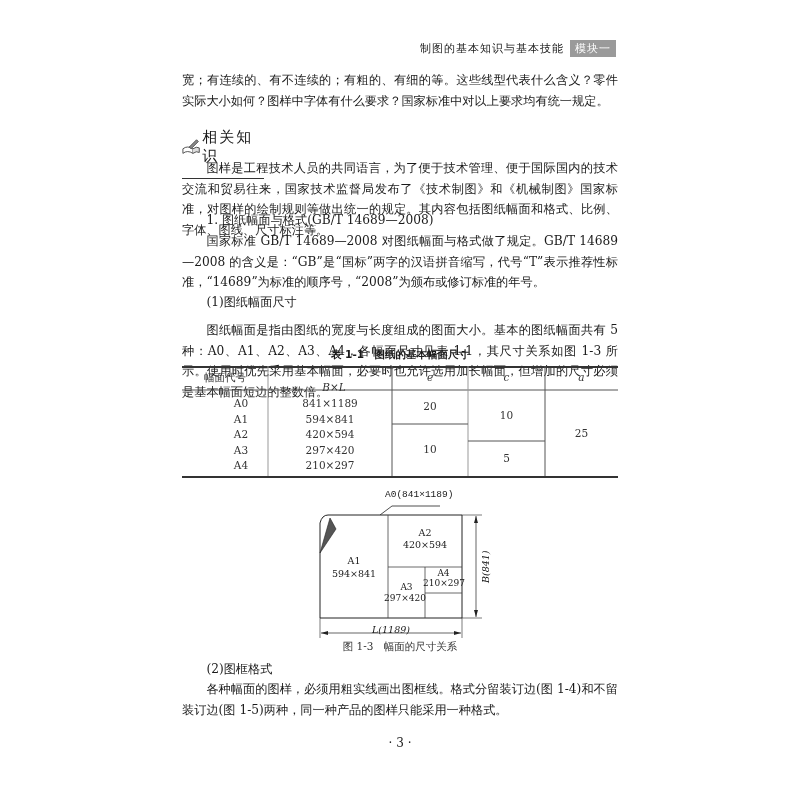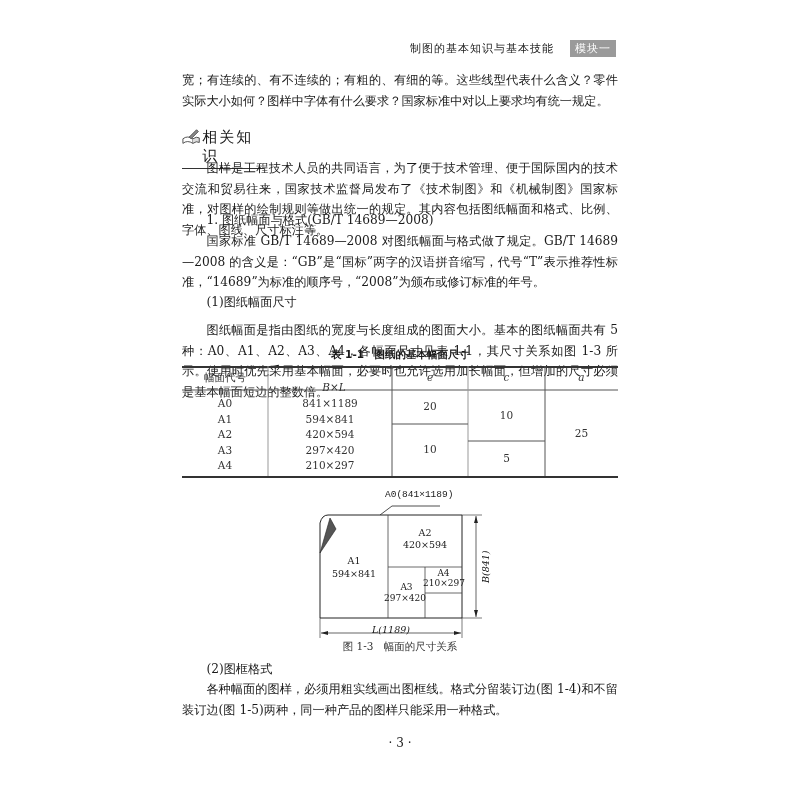--- a/index.html
+++ b/index.html
@@ -1,26 +1,26 @@
 <!DOCTYPE html>
 <html><head>
   <meta charset="utf-8">
   <style>
     html, body { margin: 0; padding: 0; background: #ffffff; }
     body { width: 800px; height: 800px; position: relative; overflow: hidden;
            font-family: "DejaVu Serif", "Liberation Serif", serif; color: #1a1a1a; }
     .abs { position: absolute; }
     .header { top: 40px; right: 184px; font-size: 11px; letter-spacing: 1px; color: #222;
               display: flex; align-items: center; }
-    .module-tag { background: #9a9a9a; color: #fff; padding: 1px 5px; margin-left: 16px; font-size: 11px; }
+    .module-tag { background: #9a9a9a; color: #fff; padding: 1px 5px; margin-left: 6px; font-size: 11px; }
     .p { left: 182px; width: 436px; font-size: 12.2px; line-height: 20.5px; text-align: justify; margin: 0; }
     .indent { text-indent: 2em; }
-    .section-title { top: 128px; left: 182px; display: flex; align-items: flex-start; font-size: 15px;
+    .section-title { top: 128px; left: 182px; display: flex; align-items: center; font-size: 15px;
                      font-family: "DejaVu Sans", "Liberation Sans", sans-serif; letter-spacing: 2px;
-                     border-bottom: 1px solid #333; padding-bottom: 2px; width: 82px; }
+                     border-bottom: 1px solid #333; padding-bottom: 12px; width: 82px; }
     .book-icon { width: 20px; height: 18px; margin-right: 2px; }
     .table-caption { top: 346px; left: 182px; width: 436px; text-align: center; font-size: 10.5px;
                      font-family: "DejaVu Sans", "Liberation Sans", sans-serif; font-weight: bold; }
     .topline { top: 366px; left: 182px; width: 436px; height: 1.5px; background: #333; }
     .botline { top: 476px; left: 182px; width: 436px; height: 1.5px; background: #333; }
     .fig-caption { top: 640px; left: 182px; width: 436px; text-align: center; font-size: 10.5px; color: #333; }
     .page-num { top: 736px; left: 0; width: 800px; text-align: center; font-size: 12px; }
   </style>
 </head>
 <body>
@@ -64,21 +64,21 @@
   <line x1="286" y1="75" x2="363" y2="75" stroke="#555" stroke-width="1"></line>
 </svg>
 
 <div class="abs" style="top:366px;left:182px;width:436px;height:110px;font-size:10.5px;color:#333;">
   <div class="abs" style="left:0;width:86px;top:5px;text-align:center;">幅面代号</div>
   <div class="abs" style="left:86px;width:132px;top:5px;text-align:center;font-style:italic;margin-top:10px;">B×L</div>
   <div class="abs" style="left:210px;width:76px;top:5px;text-align:center;font-style:italic;">e</div>
   <div class="abs" style="left:286px;width:77px;top:5px;text-align:center;font-style:italic;">c</div>
   <div class="abs" style="left:363px;width:73px;top:5px;text-align:center;font-style:italic;">a</div>
 
-  <div class="abs" style="left:0;width:86px;top:30px;text-align:center;line-height:15.5px;">
+  <div class="abs" style="left:16px;width:86px;top:30px;text-align:center;line-height:15.5px;">
     <div>A0</div>
     <div>A1</div>
     <div>A2</div>
     <div>A3</div>
     <div>A4</div>
   </div>
   <div class="abs" style="left:86px;width:124px;top:30px;text-align:center;line-height:15.5px;">
     <div>841×1189</div>
     <div>594×841</div>
     <div>420×594</div>

